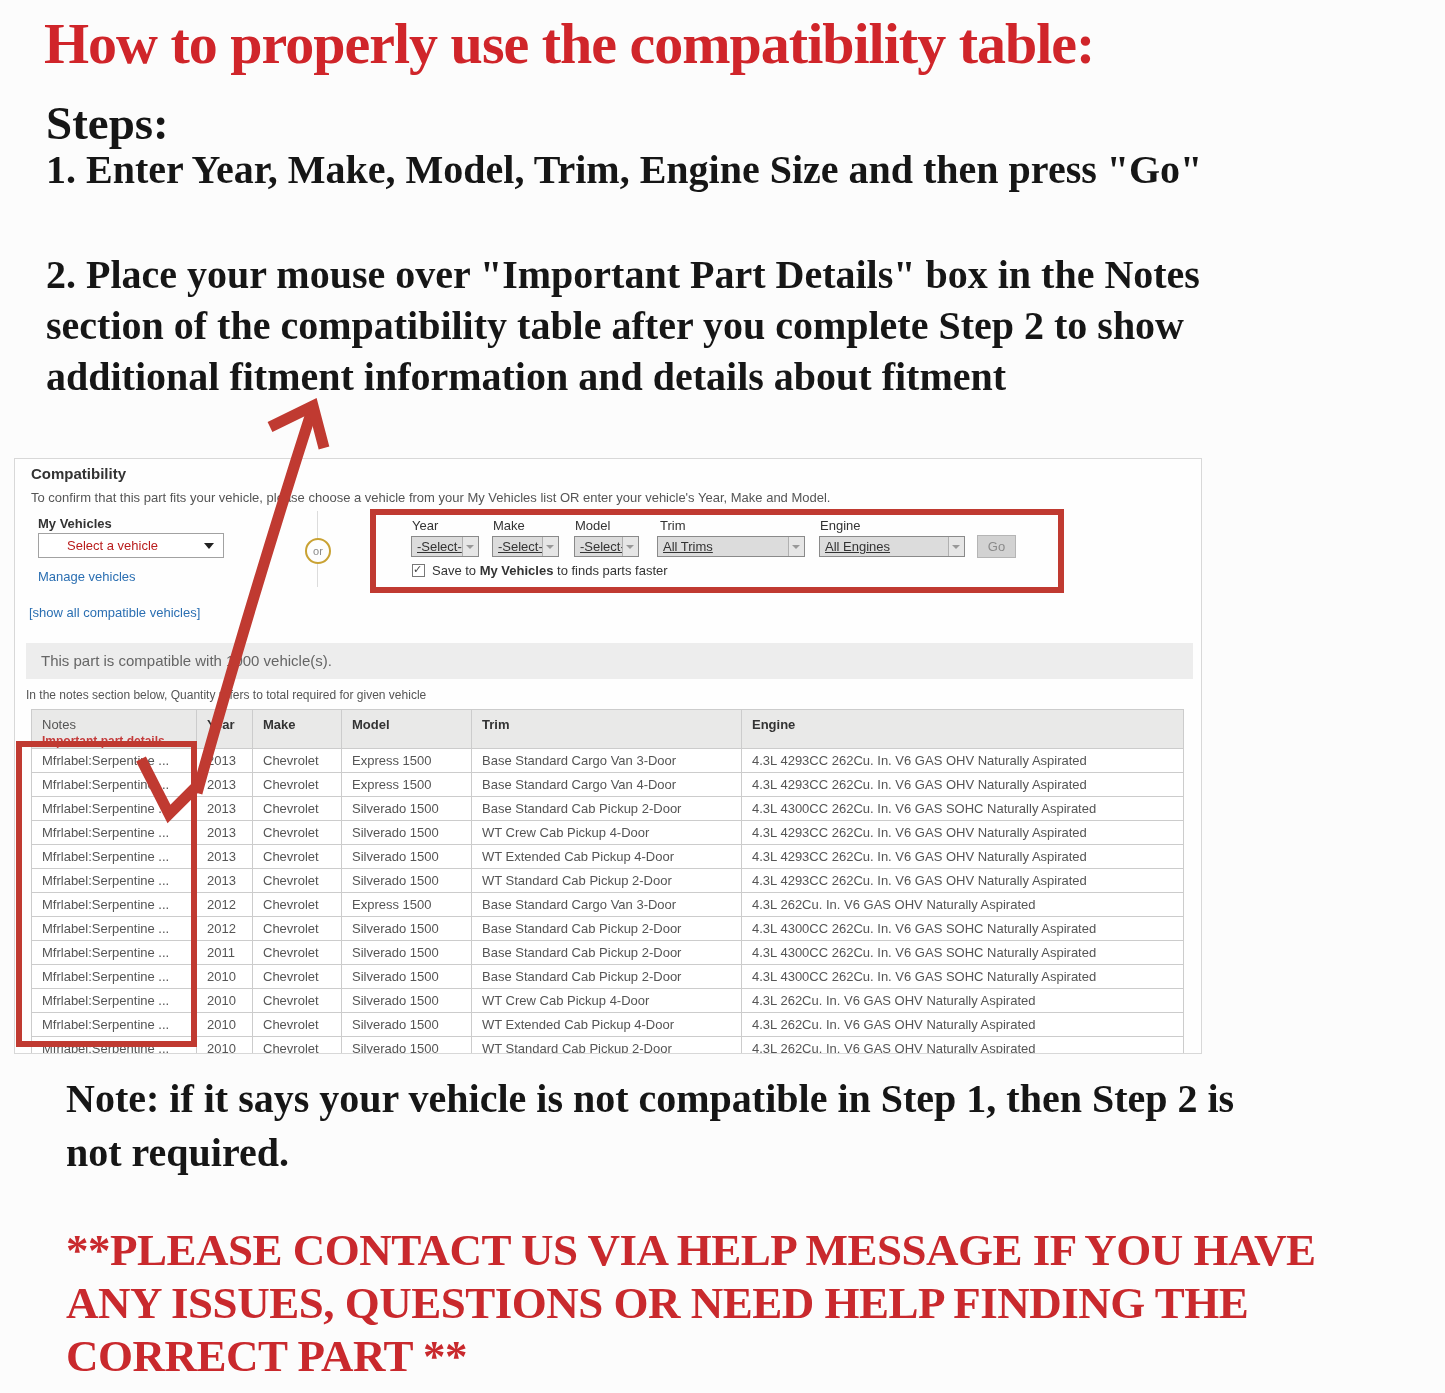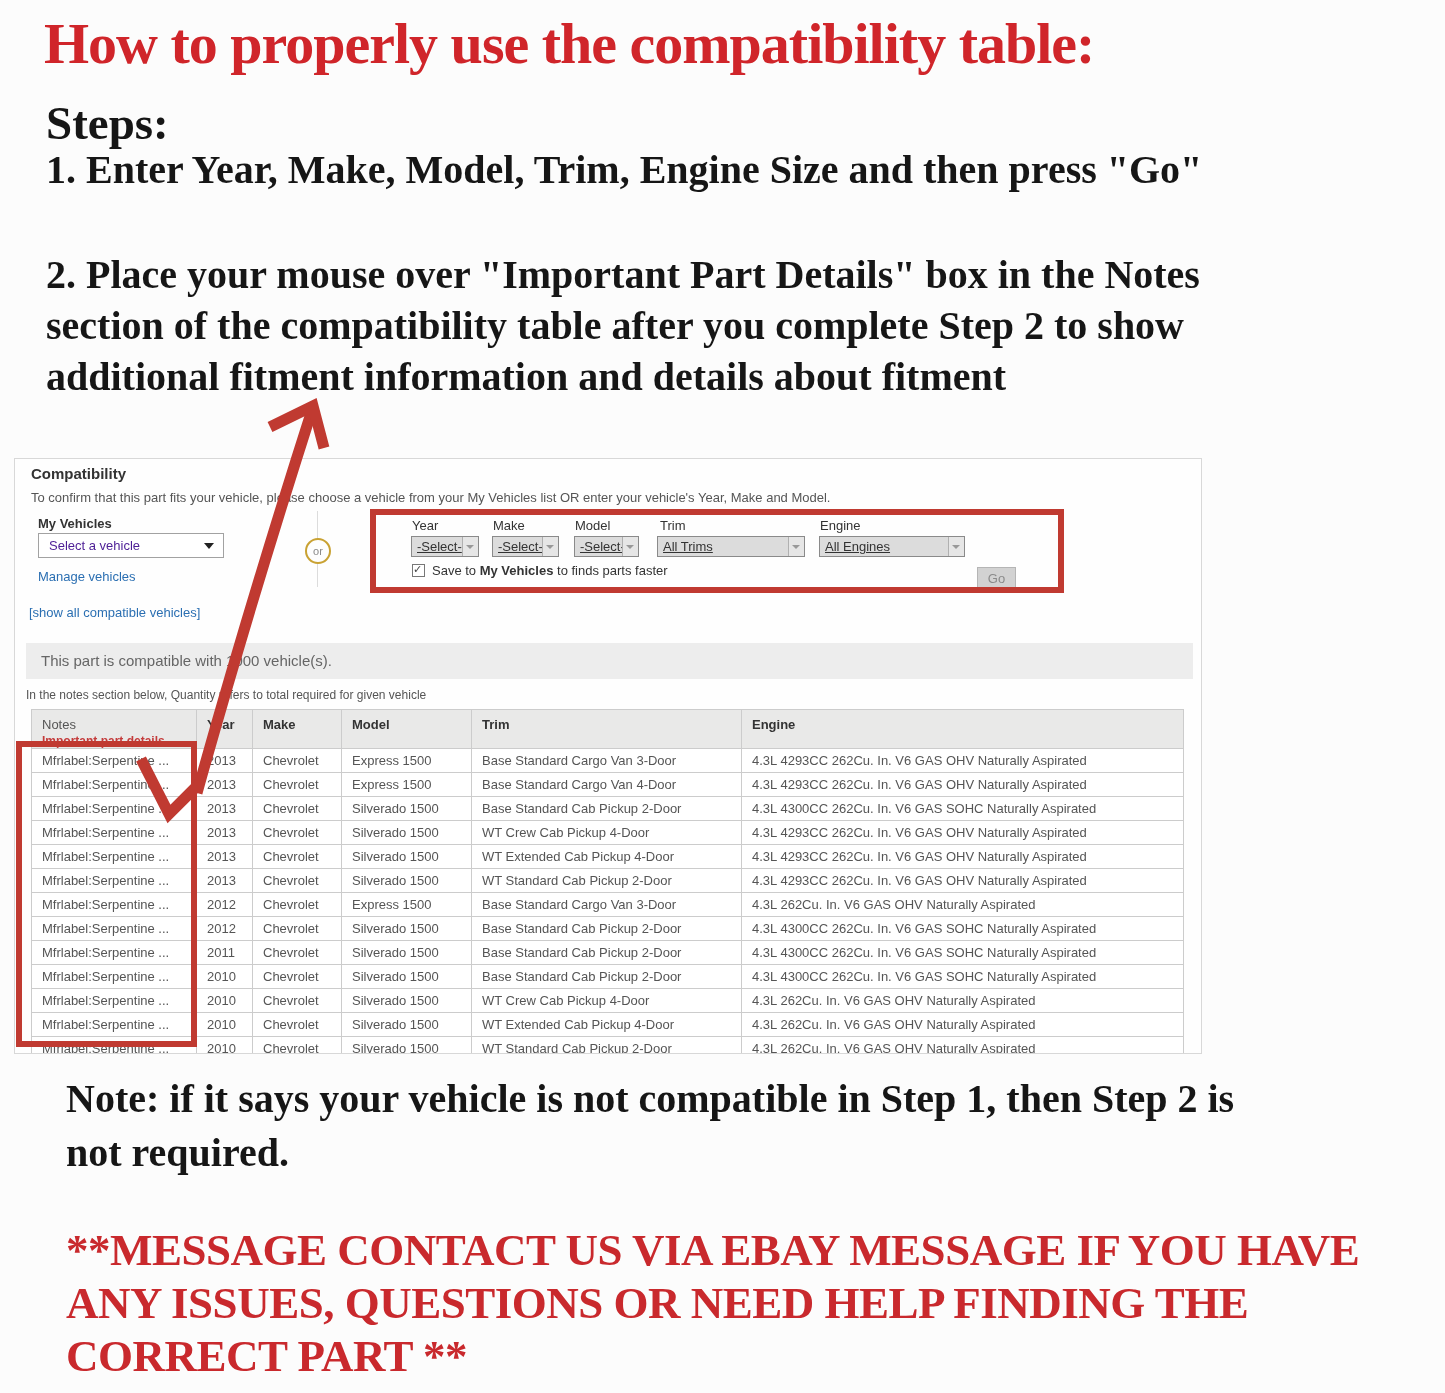--- a/index.html
+++ b/index.html
@@ -19,21 +19,21 @@
   
   .panel{
     left:14px;top:458px;width:1188px;height:596px;background:#fefefe;
     border:1px solid #d8d8d8;box-sizing:border-box;overflow:hidden;font-size:13px;color:#555;
   }
   .panel-title{left:16px;top:6px;font-size:15px;font-weight:bold;color:#333;}
   .panel-desc{left:16px;top:31px;font-size:13px;color:#555;white-space:nowrap;}
   .myveh-label{left:23px;top:57px;font-weight:bold;color:#333;}
   .veh-select{
     left:23px;top:74px;width:186px;height:25px;background:#fff;border:1px solid #a2a2a2;
-    box-sizing:border-box;color:#4c1d95;line-height:23px;padding-left:10px;cursor:pointer;
+    box-sizing:border-box;color:#b91c1c;line-height:23px;padding-left:28px;cursor:pointer;
   }
   .veh-select .tri{
     position:absolute;right:9px;top:9px;width:0;height:0;
     border-left:5px solid transparent;border-right:5px solid transparent;border-top:6px solid #222;
   }
   .link{color:var(--link_blue);cursor:pointer;}
   .manage{left:23px;top:110px;}
   .show-all{left:14px;top:146px;}
   .or-divider{left:302px;top:52px;width:1px;height:76px;background:#dcdcdc;}
   .or-circle{
@@ -47,21 +47,21 @@
   }
   .sel .chev{
     position:absolute;right:0;top:0;width:15px;height:100%;background:#e6e6e6;border-left:1px solid #b0b0b0;
   }
   .sel .chev::after{
     content:"";position:absolute;left:3px;top:8px;width:0;height:0;
     border-left:4px solid transparent;border-right:4px solid transparent;border-top:4px solid #999;
   }
   .go-btn{
     left:962px;top:76px;width:39px;height:23px;background:#d2d2d2;border:1px solid #b5b5b5;
-    box-sizing:border-box;color:#8a8a8a;text-align:center;line-height:21px;cursor:pointer;margin-top:32px;
+    box-sizing:border-box;color:#8a8a8a;text-align:center;line-height:21px;cursor:pointer;
   }
   .save-check{
     left:397px;top:105px;width:13px;height:13px;border:1px solid #777;background:#fff;
     box-sizing:border-box;cursor:pointer;
   }
   .save-check .mark{position:absolute;left:0px;top:-2px;font-size:11px;color:#444;}
   .save-label{left:417px;top:104px;color:#333;}
   .banner{
     left:11px;top:184px;width:1167px;height:36px;background:var(--banner_bg);color:#666;
     font-size:15px;line-height:36px;padding-left:15px;box-sizing:border-box;
@@ -297,16 +297,16 @@
   <path d="M270,427 L313,406 L324,448"></path>
   <path d="M141,759 L169,814 L197,786"></path>
 </svg>
 
 <div class="abs note serif">
   <div>Note: if it says your vehicle is not compatible in Step 1, then Step 2 is</div>
   <div>not required.</div>
 </div>
 
 <div class="abs contact serif">
-  <div>**MESSAGE CONTACT US VIA EBAY MESSAGE IF YOU HAVE</div>
+  <div>**PLEASE CONTACT US VIA HELP MESSAGE IF YOU HAVE</div>
   <div>ANY ISSUES, QUESTIONS OR NEED HELP FINDING THE</div>
   <div>CORRECT PART **</div>
 </div>
 
 </body></html>

